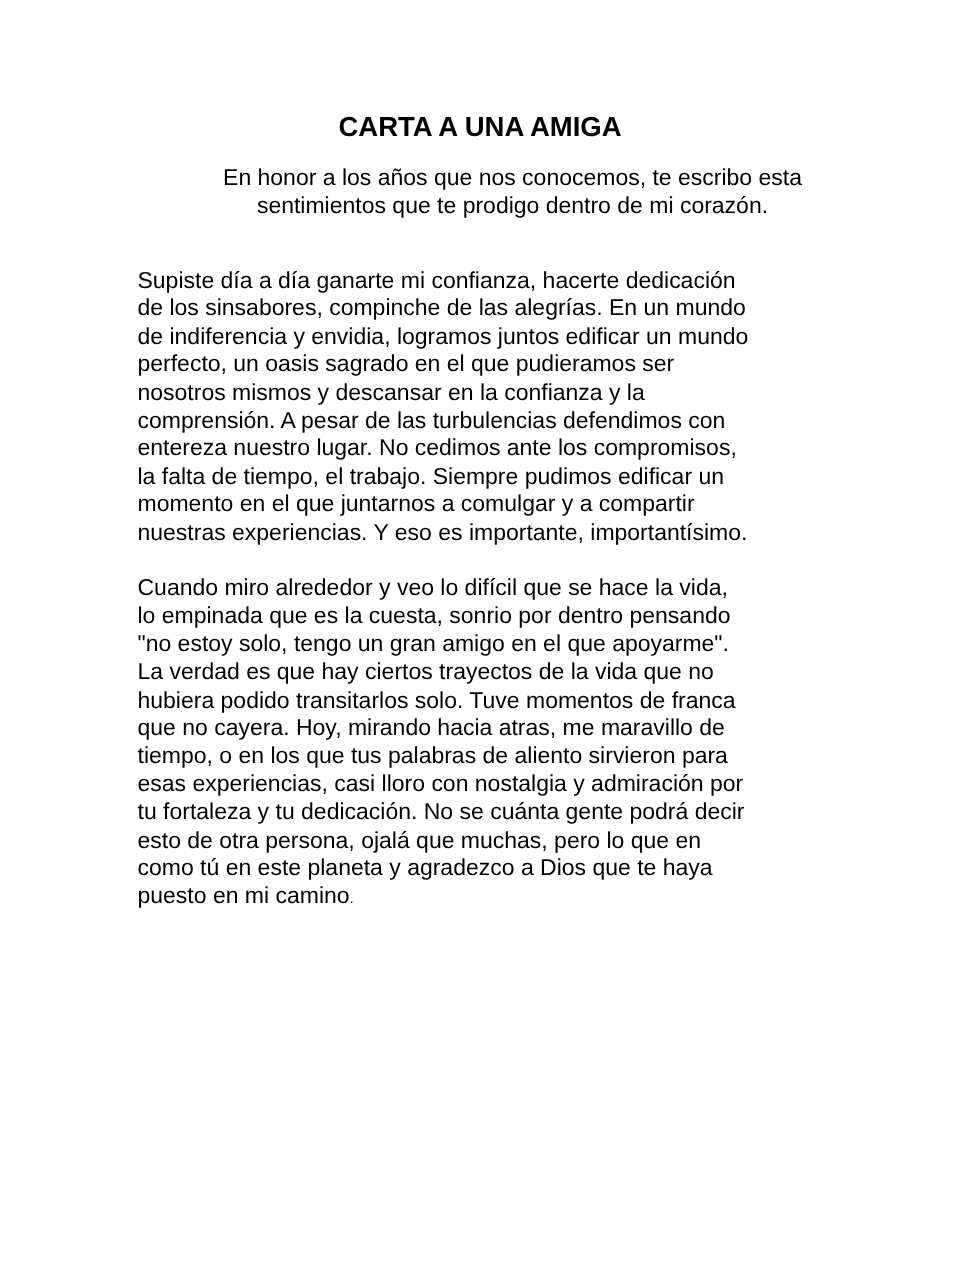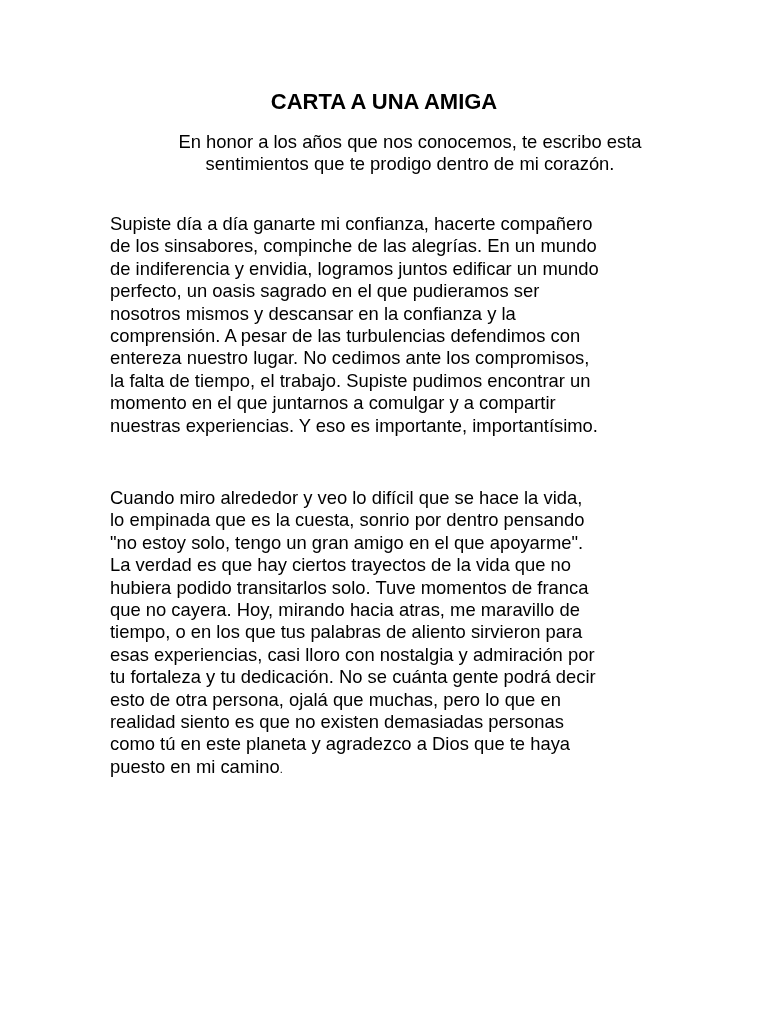--- a/index.html
+++ b/index.html
@@ -43,54 +43,53 @@
     }
     .line {
       display: block;
       white-space: nowrap;
     }
     .tail {
       font-size: 11px;
     }
     #p1 { top: 131px; text-align: center; }
     #p2 { top: 213px; }
-    #p3 { top: 459px; margin-top: 28px; }
+    #p3 { top: 459px; }
   </style>
 </head>
 <body>
 
 <div class="page">
   <div class="title">CARTA A UNA AMIGA</div>
 
   <div class="para" id="p1">
     <span class="line">En honor a los años que nos conocemos, te escribo esta</span>
     <span class="line">sentimientos que te prodigo dentro de mi corazón.</span>
   </div>
 
   <div class="para" id="p2">
-    <span class="line">Supiste día a día ganarte mi confianza, hacerte compañero</span>
+    <span class="line">Supiste día a día ganarte mi confianza, hacerte dedicación</span>
     <span class="line">de los sinsabores, compinche de las alegrías. En un mundo</span>
     <span class="line">de indiferencia y envidia, logramos juntos edificar un mundo</span>
     <span class="line">perfecto, un oasis sagrado en el que pudieramos ser</span>
     <span class="line">nosotros mismos y descansar en la confianza y la</span>
     <span class="line">comprensión. A pesar de las turbulencias defendimos con</span>
     <span class="line">entereza nuestro lugar. No cedimos ante los compromisos,</span>
-    <span class="line">la falta de tiempo, el trabajo. Supiste pudimos encontrar un</span>
+    <span class="line">la falta de tiempo, el trabajo. Siempre pudimos edificar un</span>
     <span class="line">momento en el que juntarnos a comulgar y a compartir</span>
     <span class="line">nuestras experiencias. Y eso es importante, importantísimo.</span>
   </div>
 
   <div class="para" id="p3">
     <span class="line">Cuando miro alrededor y veo lo difícil que se hace la vida,</span>
     <span class="line">lo empinada que es la cuesta, sonrio por dentro pensando</span>
     <span class="line">"no estoy solo, tengo un gran amigo en el que apoyarme".</span>
     <span class="line">La verdad es que hay ciertos trayectos de la vida que no</span>
     <span class="line">hubiera podido transitarlos solo. Tuve momentos de franca</span>
     <span class="line">que no cayera. Hoy, mirando hacia atras, me maravillo de</span>
     <span class="line">tiempo, o en los que tus palabras de aliento sirvieron para</span>
     <span class="line">esas experiencias, casi lloro con nostalgia y admiración por</span>
     <span class="line">tu fortaleza y tu dedicación. No se cuánta gente podrá decir</span>
     <span class="line">esto de otra persona, ojalá que muchas, pero lo que en</span>
-    <span class="line">realidad siento es que no existen demasiadas personas</span>
     <span class="line">como tú en este planeta y agradezco a Dios que te haya</span>
     <span class="line"><span>puesto en mi camino</span><span class="tail">.</span></span>
   </div>
 </div>
 
 </body></html>

